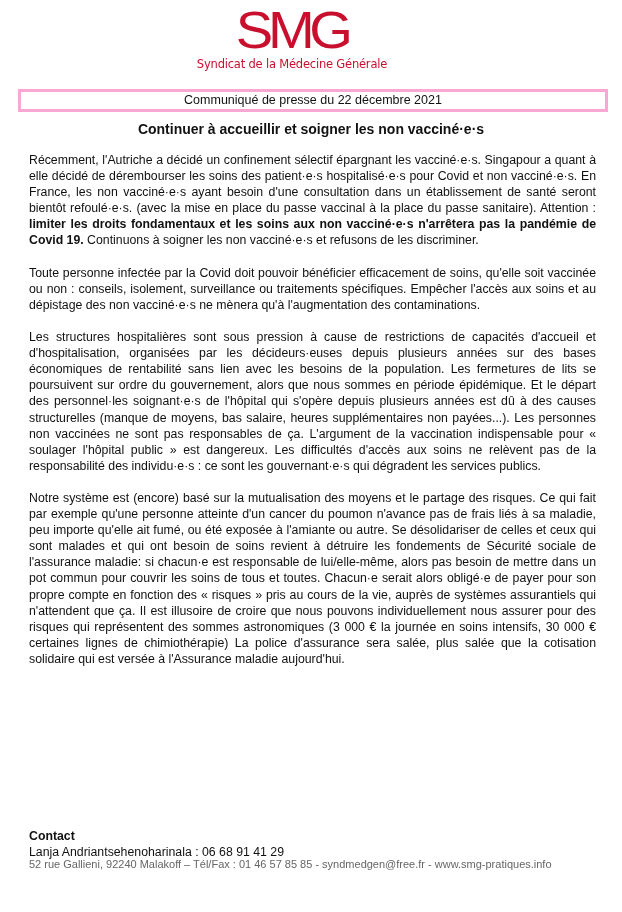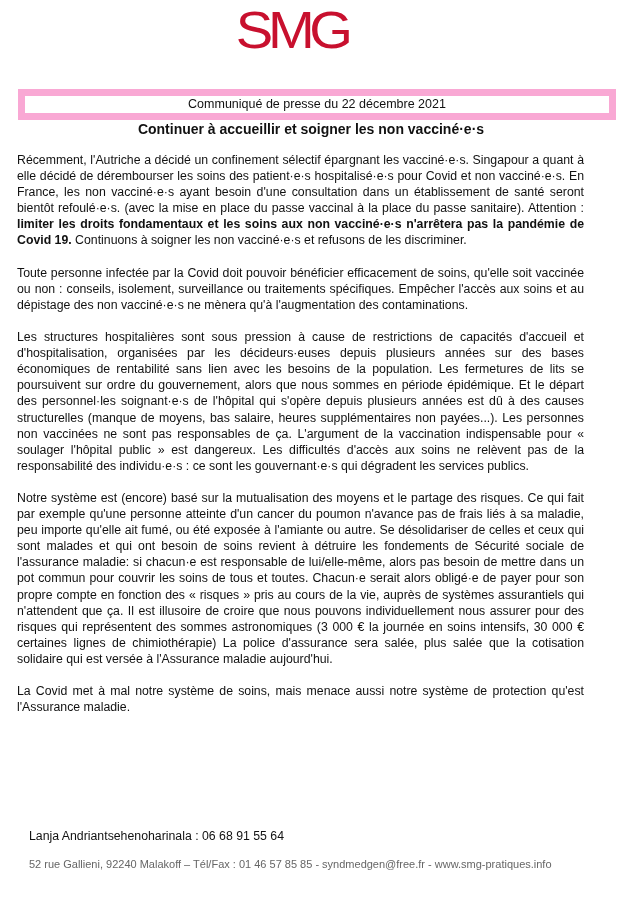--- a/index.html
+++ b/index.html
@@ -12,55 +12,56 @@
       font-family: "Liberation Sans", sans-serif; color: #c8102e;
       font-size: 52px; line-height: 52px; letter-spacing: -5px; font-weight: normal;
       transform: scaleX(1.08); display: inline-block;
     }
     .logo-sub {
       color: #c8102e; font-size: 11.5px; line-height: 13px; margin-top: 2px;
       font-family: "DejaVu Sans", sans-serif; letter-spacing: -0.2px;
     }
     .press-box {
       position: absolute; left: 18px; top: 89px; width: 584px; height: 17px;
-      border: 7px solid #f9a8d4; text-align: center; font-size: 12.5px; line-height: 17px;
+      border: 3px solid #f9a8d4; text-align: center; font-size: 12.5px; line-height: 17px;
     }
     .title {
       position: absolute; left: 0; top: 120px; width: 622px; text-align: center;
       font-weight: bold; font-size: 14px; line-height: 18px;
     }
     .body-text {
-      position: absolute; left: 17px; top: 152px; width: 567px;
+      position: absolute; left: 29px; top: 152px; width: 567px;
       font-size: 12.3px; line-height: 16.1px; text-align: justify;
     }
     .body-text p { margin: 0 0 16.1px 0; }
     .body-text p.tight { margin-bottom: 0; }
     .body-text b { font-weight: bold; }
     .contact { position: absolute; left: 29px; top: 828px; font-size: 12.3px; line-height: 16.1px; }
     .footer {
       position: absolute; left: 29px; top: 858px; width: 567px;
       font-size: 11px; color: #666; line-height: 13px; white-space: nowrap;
     }
   </style>
 </head>
 <body>
 
 <div class="logo">
   <div class="logo-mark">SMG</div>
+  <div class="logo-sub">Syndicat de la Médecine Générale</div>
 </div>
 
 <div class="press-box">Communiqué de presse du 22 décembre 2021</div>
 
 <div class="title">Continuer à accueillir et soigner les non vacciné·e·s</div>
 
 <div class="body-text">
   <p><span>Récemment, l'Autriche a décidé un confinement sélectif épargnant les vacciné·e·s. Singapour a quant à elle décidé de dérembourser les soins des patient·e·s hospitalisé·e·s pour Covid et non vacciné·e·s. En France, les non vacciné·e·s ayant besoin d'une consultation dans un établissement de santé seront bientôt refoulé·e·s. (avec la mise en place du passe vaccinal à la place du passe sanitaire). Attention : </span><b>limiter les droits fondamentaux et les soins aux non vacciné·e·s n'arrêtera pas la pandémie de Covid 19.</b><span> Continuons à soigner les non vacciné·e·s et refusons de les discriminer.</span></p>
   <p>Toute personne infectée par la Covid doit pouvoir bénéficier efficacement de soins, qu'elle soit vaccinée ou non : conseils, isolement, surveillance ou traitements spécifiques. Empêcher l'accès aux soins et au dépistage des non vacciné·e·s ne mènera qu'à l'augmentation des contaminations.</p>
   <p>Les structures hospitalières sont sous pression à cause de restrictions de capacités d'accueil et d'hospitalisation, organisées par les décideurs·euses depuis plusieurs années sur des bases économiques de rentabilité sans lien avec les besoins de la population. Les fermetures de lits se poursuivent sur ordre du gouvernement, alors que nous sommes en période épidémique. Et le départ des personnel·les soignant·e·s de l'hôpital qui s'opère depuis plusieurs années est dû à des causes structurelles (manque de moyens, bas salaire, heures supplémentaires non payées...). Les personnes non vaccinées ne sont pas responsables de ça. L'argument de la vaccination indispensable pour « soulager l'hôpital public » est dangereux. Les difficultés d'accès aux soins ne relèvent pas de la responsabilité des individu·e·s : ce sont les gouvernant·e·s qui dégradent les services publics.</p>
   <p>Notre système est (encore) basé sur la mutualisation des moyens et le partage des risques. Ce qui fait par exemple qu'une personne atteinte d'un cancer du poumon n'avance pas de frais liés à sa maladie, peu importe qu'elle ait fumé, ou été exposée à l'amiante ou autre. Se désolidariser de celles et ceux qui sont malades et qui ont besoin de soins revient à détruire les fondements de Sécurité sociale de l'assurance maladie: si chacun·e est responsable de lui/elle-même, alors pas besoin de mettre dans un pot commun pour couvrir les soins de tous et toutes. Chacun·e serait alors obligé·e de payer pour son propre compte en fonction des « risques » pris au cours de la vie, auprès de systèmes assurantiels qui n'attendent que ça. Il est illusoire de croire que nous pouvons individuellement nous assurer pour des risques qui représentent des sommes astronomiques (3 000 € la journée en soins intensifs, 30 000 € certaines lignes de chimiothérapie) La police d'assurance sera salée, plus salée que la cotisation solidaire qui est versée à l'Assurance maladie aujourd'hui.</p>
-  <p class="tight">La Covid met à mal notre système de soins, mais menace aussi notre système de protection qu'est l'Assurance maladie.</p>
 </div>
 
 <div class="contact">
-  <div>Lanja Andriantsehenoharinala : 06 68 91 55 64</div>
+  <div style="font-weight:bold;">Contact</div>
+  <div>Lanja Andriantsehenoharinala : 06 68 91 41 29</div>
 </div>
 
 <div class="footer">52 rue Gallieni, 92240 Malakoff – Tél/Fax : 01 46 57 85 85 - syndmedgen@free.fr - www.smg-pratiques.info</div>
 
 </body></html>

